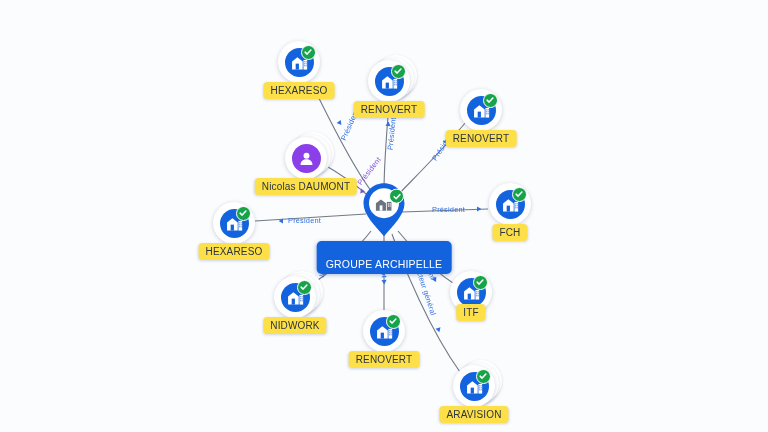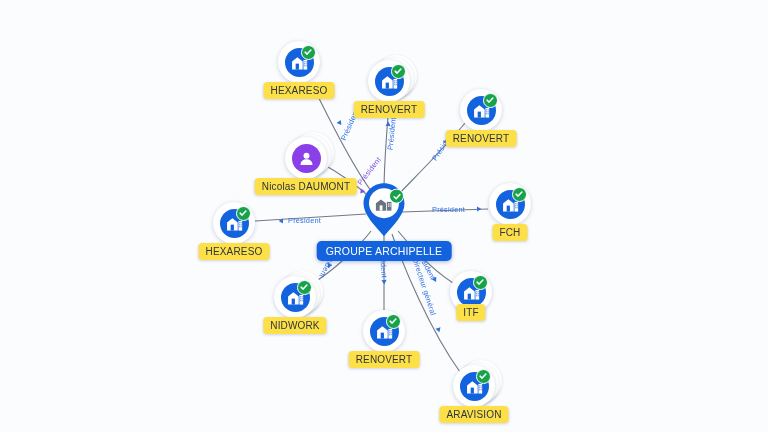--- a/index.html
+++ b/index.html
@@ -125,21 +125,21 @@
   .center-label {
     position: absolute;
     left: 50%;
     top: 28px;
     transform: translateX(-50%);
     background: #1463de;
     color: #ffffff;
     border-radius: 5px;
     font-size: 10.5px;
     font-weight: 400;
-    padding: 4px 9px 4px;
+    padding: 17px 9px 4px;
     white-space: nowrap;
     letter-spacing: .2px;
     box-shadow: 0 1px 4px rgba(20,60,140,.35);
   }
   .center-check {
     position: absolute;
     left: 27px; top: 7px;
     width: 13px; height: 13px;
     border-radius: 50%;
     background: #16a34a;

